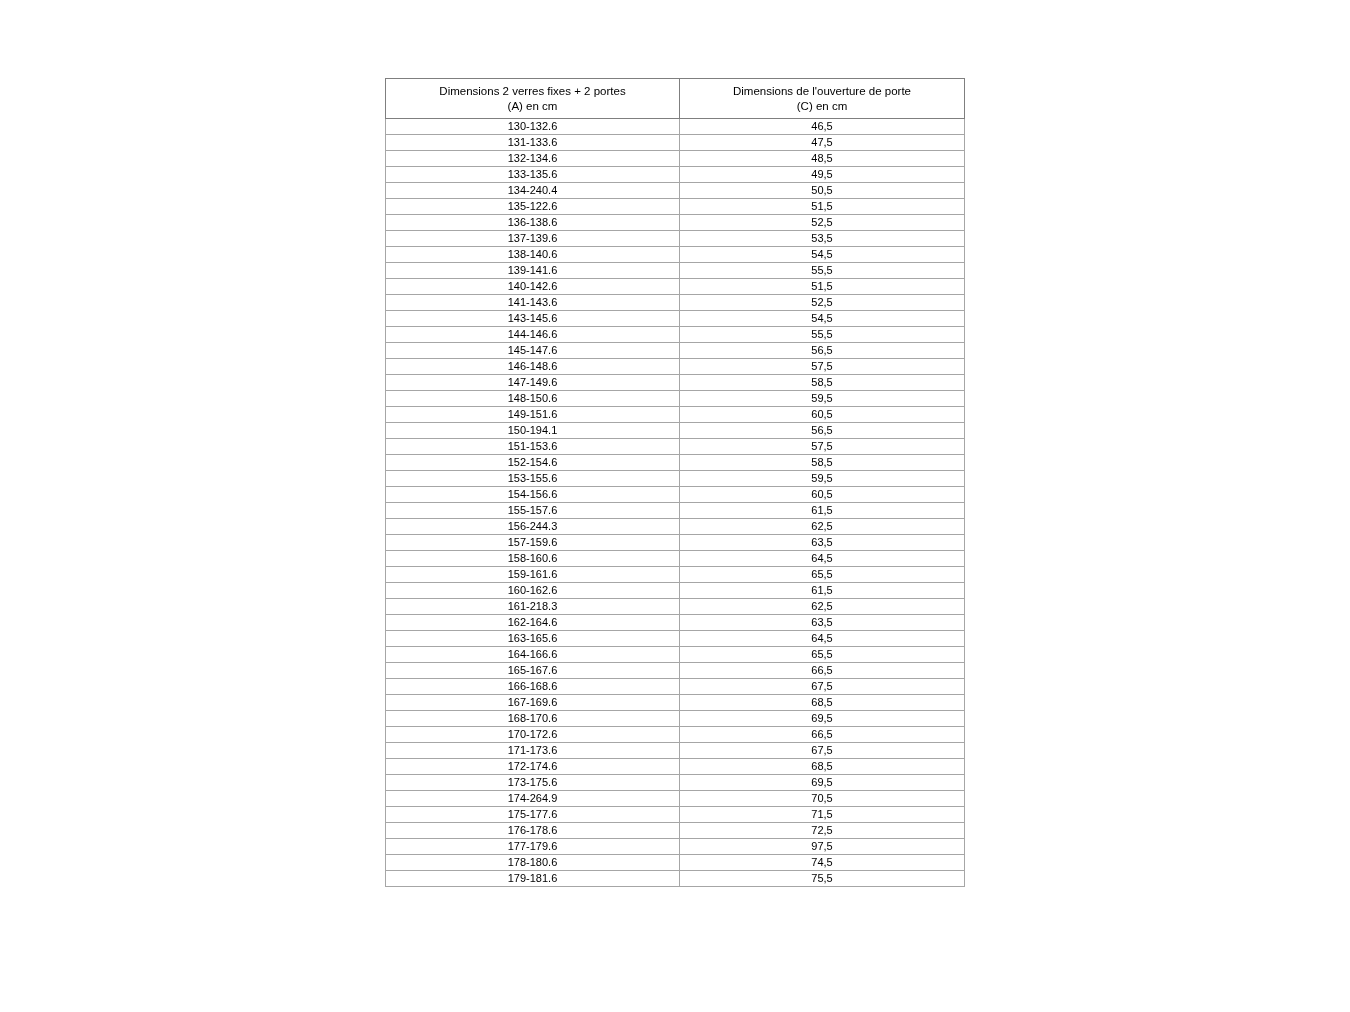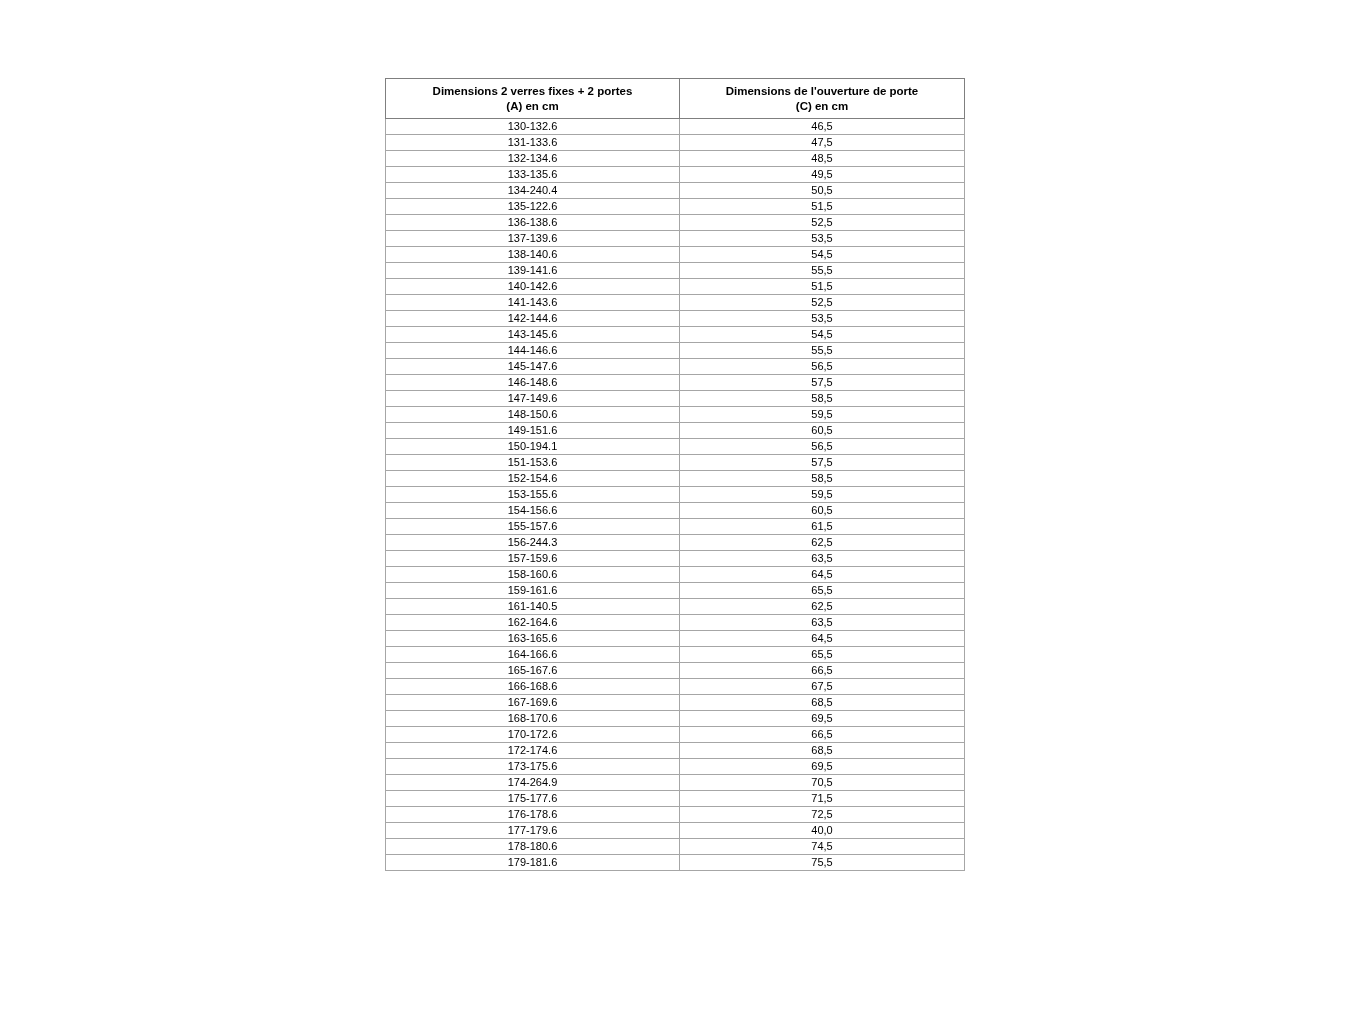--- a/index.html
+++ b/index.html
@@ -29,21 +29,21 @@
   table.dims-table td {
     border: 1px solid #a6a6a6;
     text-align: center;
     vertical-align: middle;
     font-size: 11px;
     color: #000000;
     overflow: hidden;
     white-space: nowrap;
   }
   table.dims-table th {
-    font-weight: bold;
+    font-weight: normal;
     height: 40px;
     line-height: 15px;
     border: 1px solid #7f7f7f;
     border-bottom: 1px solid #7f7f7f;
     font-size: 11.5px;
   }
   table.dims-table td {
     height: 16px;
     line-height: 15px;
     padding: 0 2px;
@@ -119,24 +119,20 @@
         </tr>
         <tr>
           <td>140-142.6</td>
           <td>51,5</td>
         </tr>
         <tr>
           <td>141-143.6</td>
           <td>52,5</td>
         </tr>
         <tr>
-          <td>142-144.6</td>
-          <td>53,5</td>
-        </tr>
-        <tr>
           <td>143-145.6</td>
           <td>54,5</td>
         </tr>
         <tr>
           <td>144-146.6</td>
           <td>55,5</td>
         </tr>
         <tr>
           <td>145-147.6</td>
           <td>56,5</td>
@@ -191,21 +187,25 @@
         </tr>
         <tr>
           <td>158-160.6</td>
           <td>64,5</td>
         </tr>
         <tr>
           <td>159-161.6</td>
           <td>65,5</td>
         </tr>
         <tr>
-          <td>161-140.5</td>
+          <td>160-162.6</td>
+          <td>61,5</td>
+        </tr>
+        <tr>
+          <td>161-218.3</td>
           <td>62,5</td>
         </tr>
         <tr>
           <td>162-164.6</td>
           <td>63,5</td>
         </tr>
         <tr>
           <td>163-165.6</td>
           <td>64,5</td>
         </tr>
@@ -227,20 +227,24 @@
         </tr>
         <tr>
           <td>168-170.6</td>
           <td>69,5</td>
         </tr>
         <tr>
           <td>170-172.6</td>
           <td>66,5</td>
         </tr>
         <tr>
+          <td>171-173.6</td>
+          <td>67,5</td>
+        </tr>
+        <tr>
           <td>172-174.6</td>
           <td>68,5</td>
         </tr>
         <tr>
           <td>173-175.6</td>
           <td>69,5</td>
         </tr>
         <tr>
           <td>174-264.9</td>
           <td>70,5</td>
@@ -248,21 +252,21 @@
         <tr>
           <td>175-177.6</td>
           <td>71,5</td>
         </tr>
         <tr>
           <td>176-178.6</td>
           <td>72,5</td>
         </tr>
         <tr>
           <td>177-179.6</td>
-          <td>40,0</td>
+          <td>97,5</td>
         </tr>
         <tr>
           <td>178-180.6</td>
           <td>74,5</td>
         </tr>
         <tr>
           <td>179-181.6</td>
           <td>75,5</td>
         </tr>
       </tbody>

